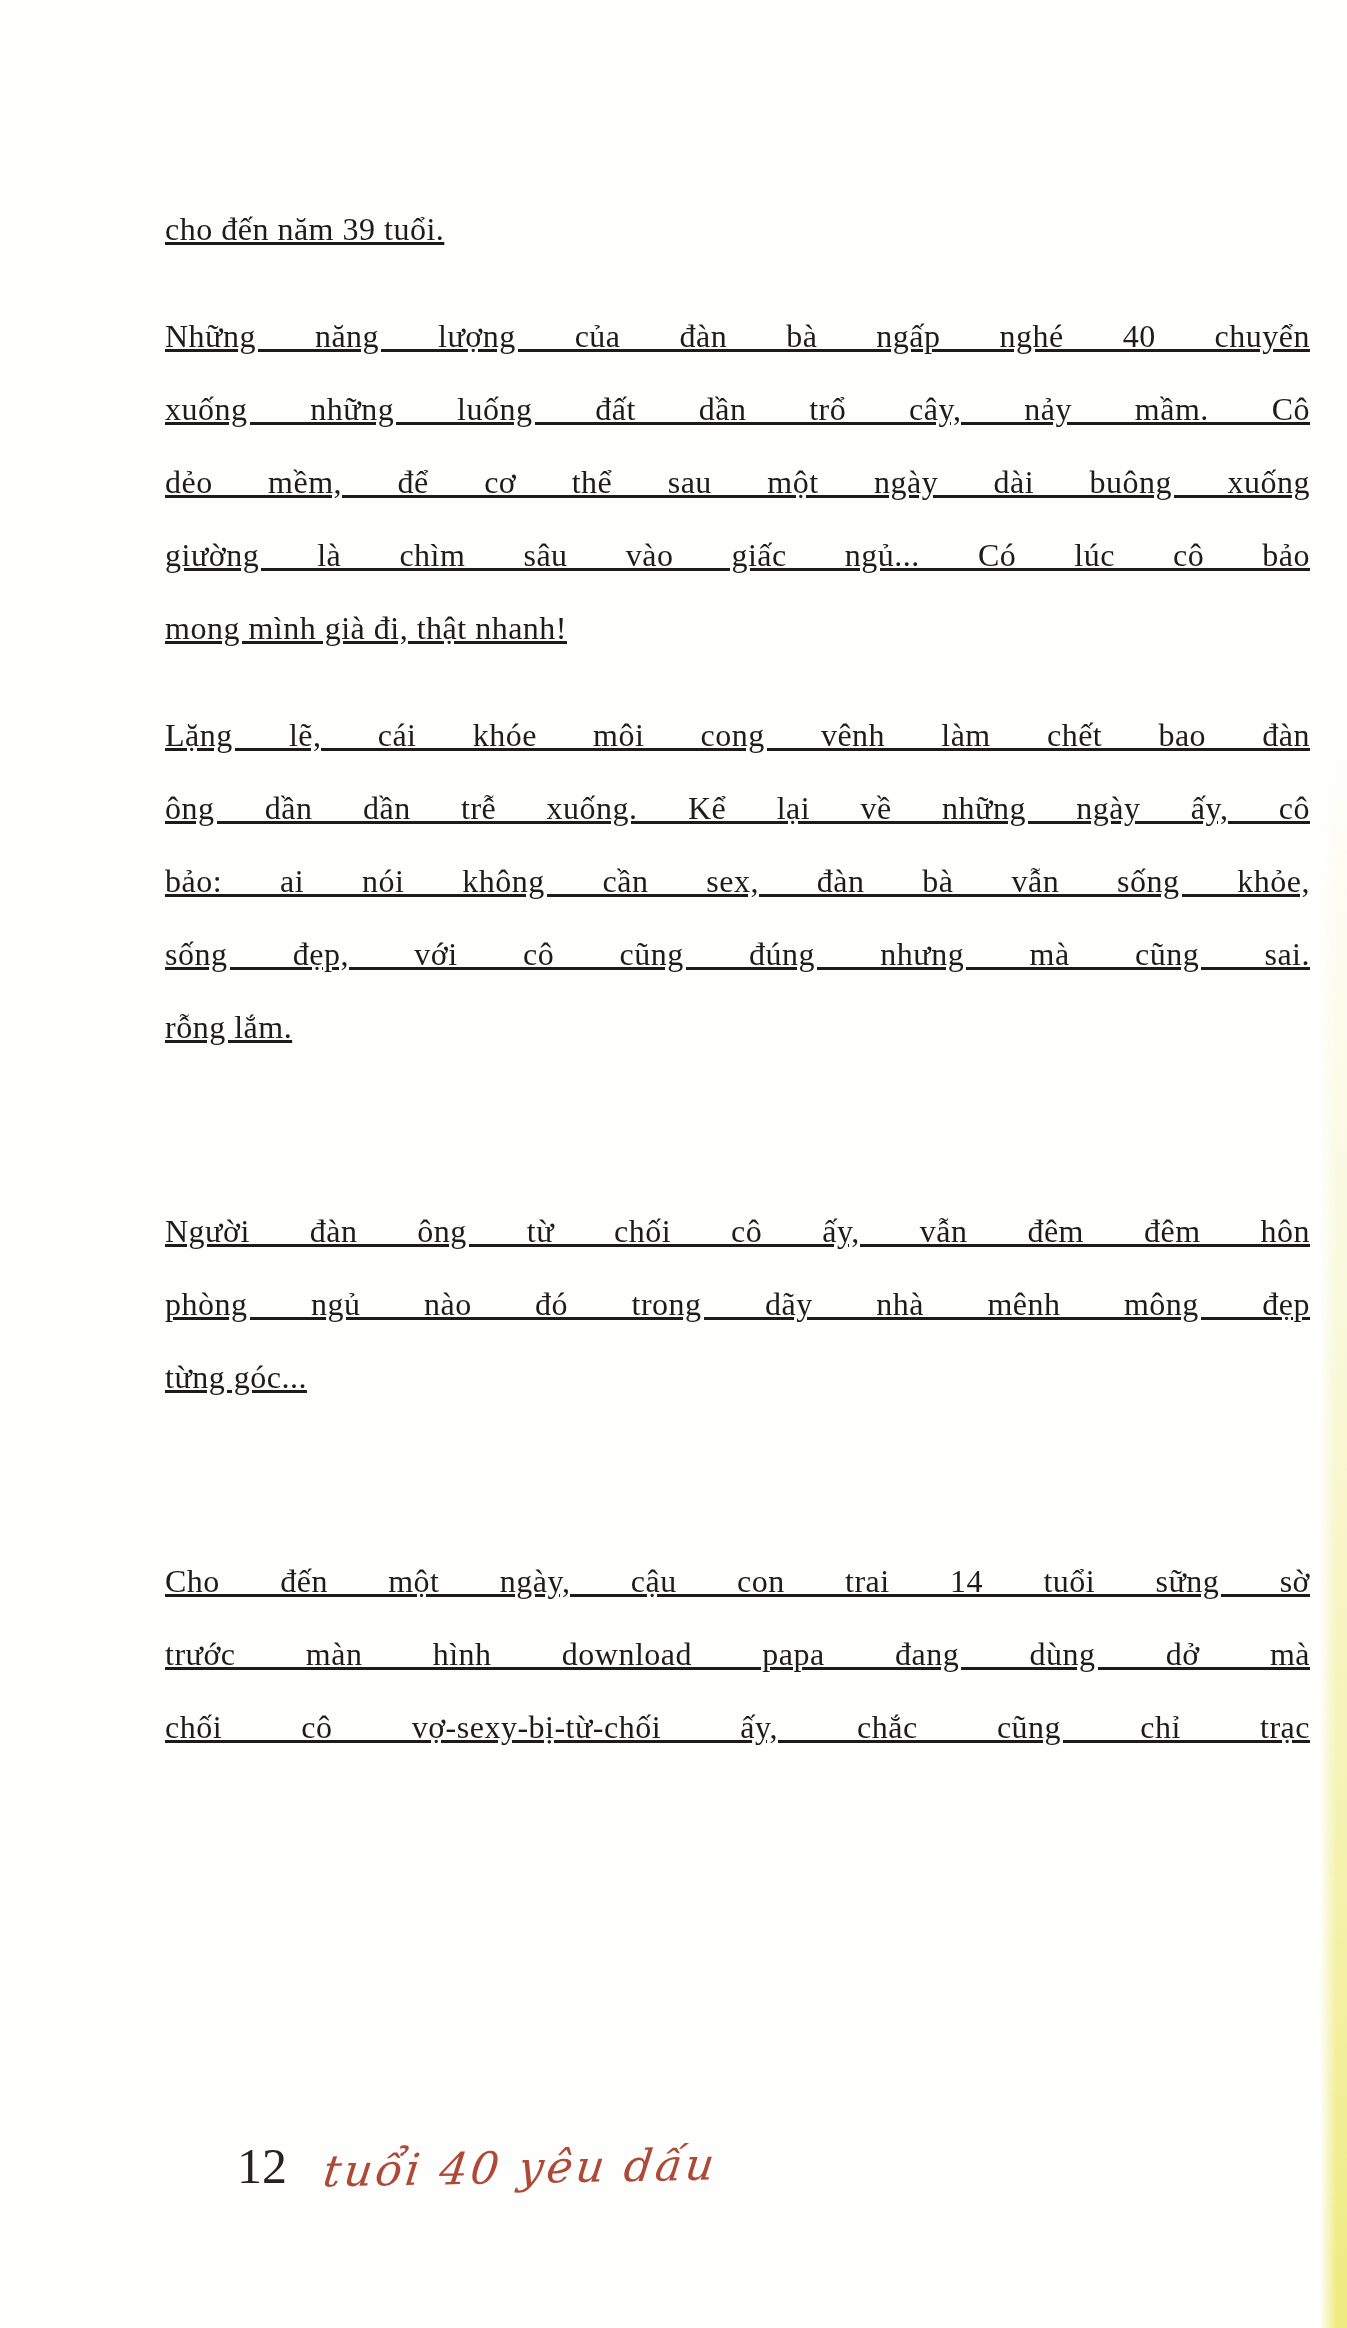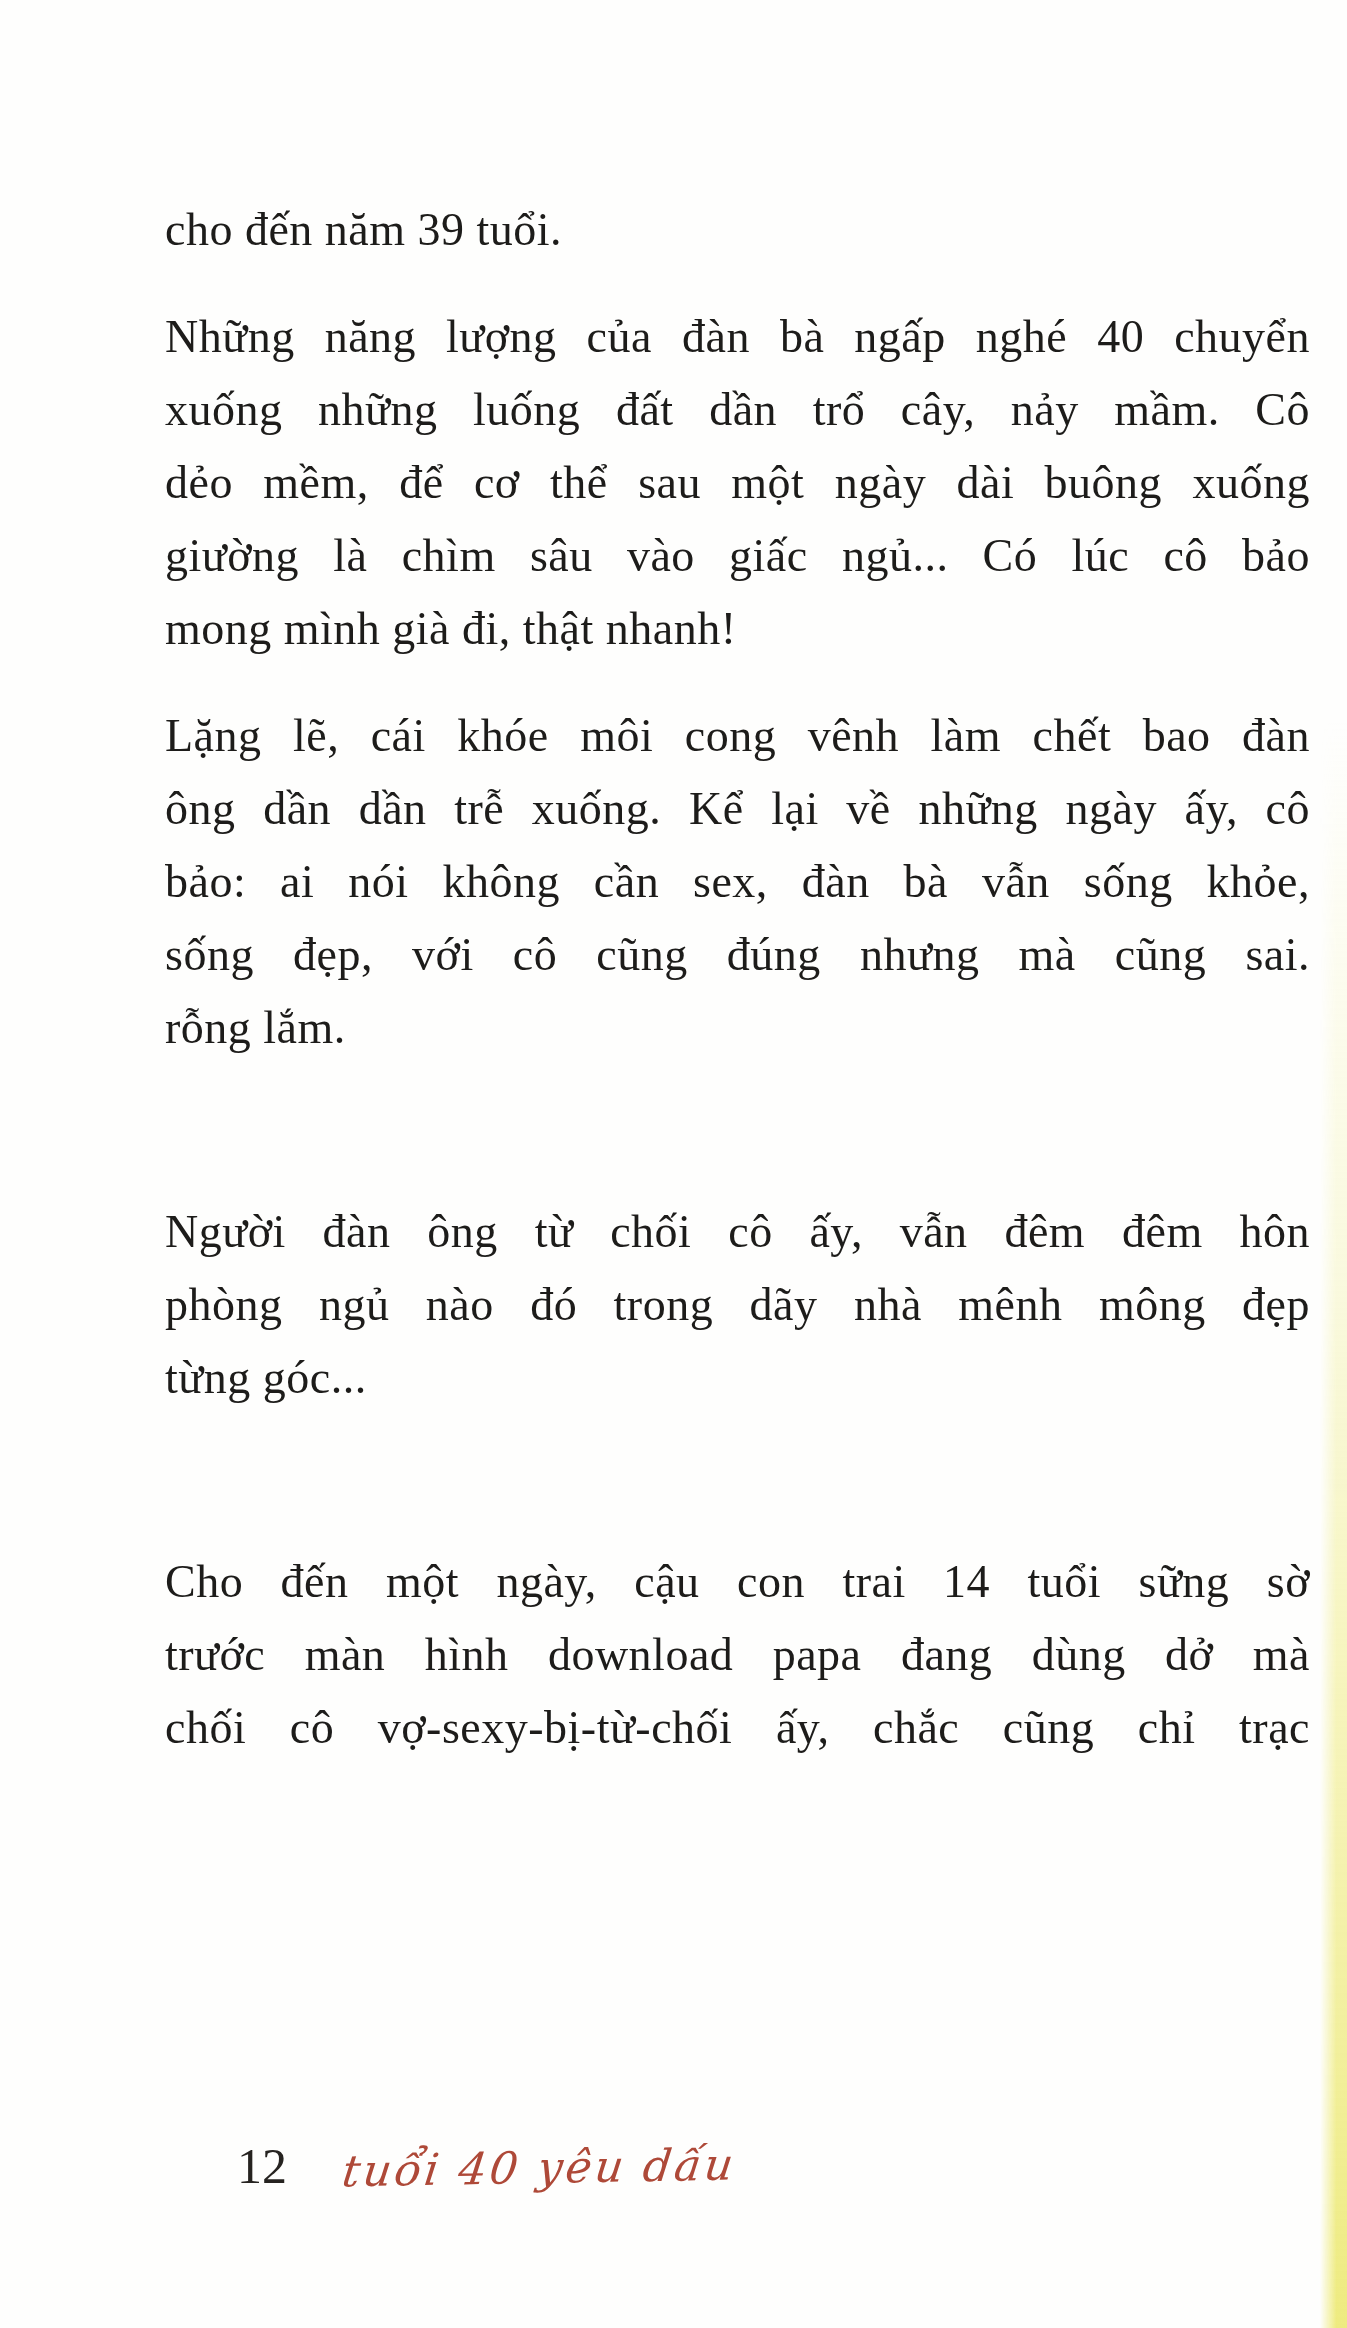--- a/index.html
+++ b/index.html
@@ -17,44 +17,45 @@
   }
   .page-scan {
     position: absolute;
     inset: 0;
   }
   .text-block {
     position: absolute;
     left: 165px;
     top: 193px;
     width: 1145px;
-    font-size: 46px;
+    font-size: 32px;
     line-height: 73px;
     letter-spacing: 0.5px;
+    text-decoration: underline;
   }
   .paragraph {
     margin: 0 0 34px 0;
   }
   .paragraph.section-break {
     margin-bottom: 131px;
   }
   .line {
     text-align: justify;
     text-align-last: justify;
   }
   .line.last {
     text-align-last: left;
   }
   .footer {
     position: absolute;
     left: 237px;
     top: 2136px;
     display: flex;
     align-items: baseline;
-    gap: 56px;
+    gap: 37px;
   }
   .page-number {
     font-size: 50px;
     line-height: 60px;
     color: #262320;
   }
   .book-title-script {
     font-family: "DejaVu Serif", serif;
     font-style: italic;
     font-size: 44px;

